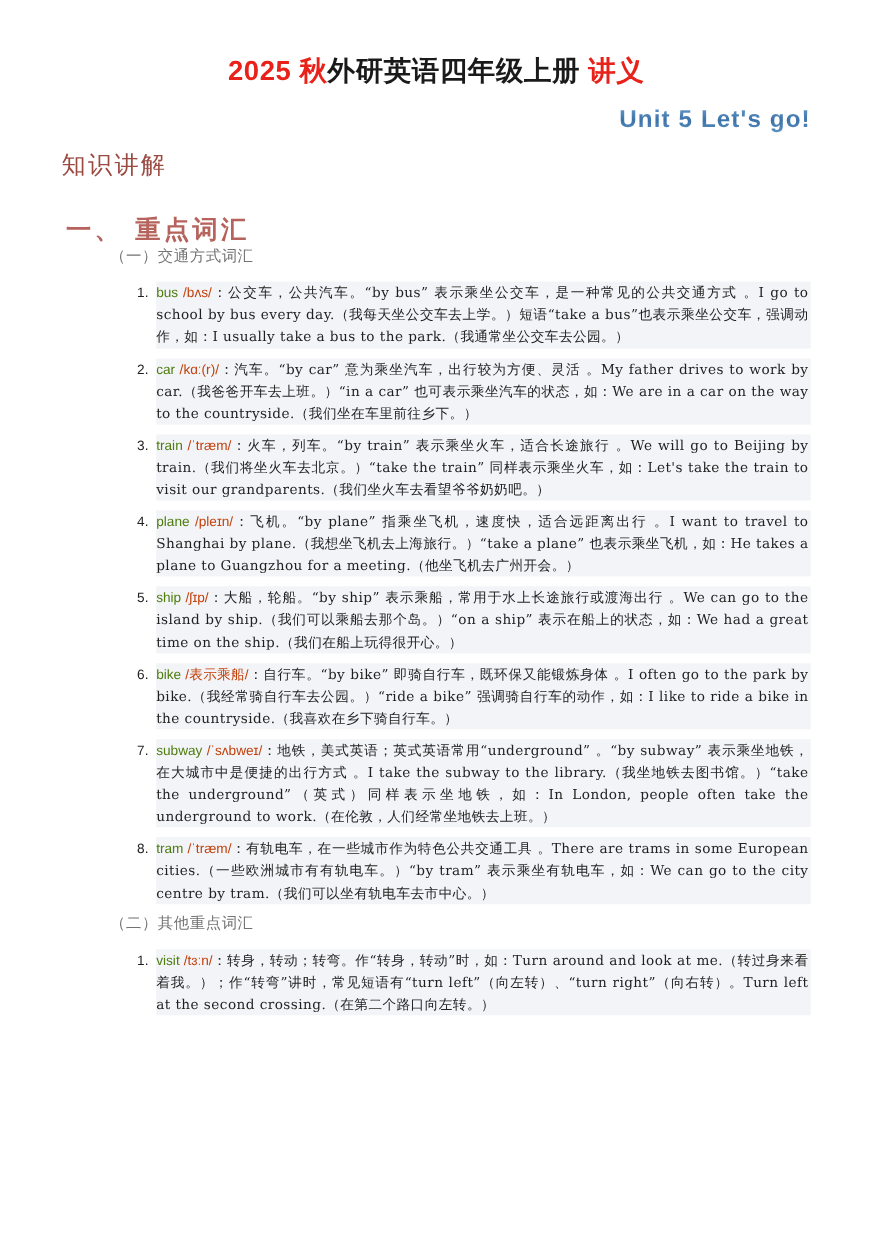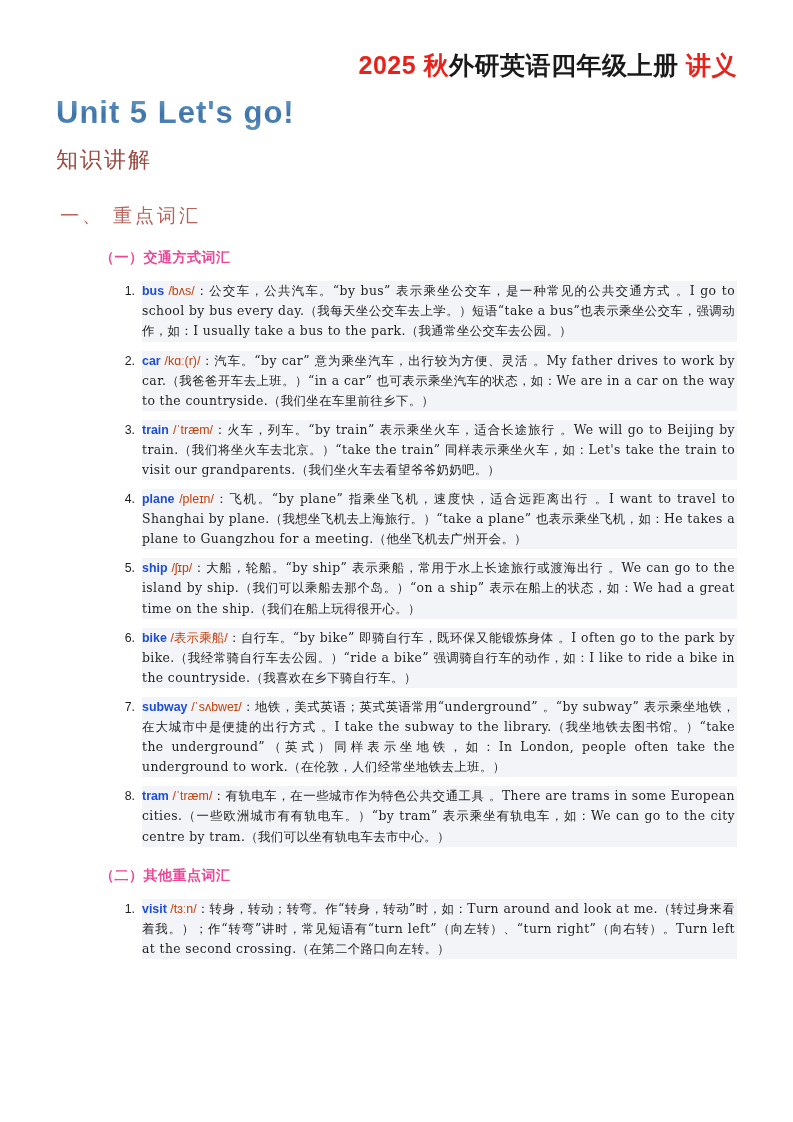--- a/index.html
+++ b/index.html
@@ -19,35 +19,35 @@
   .page {
     position: relative;
     width: 793px;
     height: 1122px;
     box-sizing: border-box;
     padding: 0 56px;
   }
 
   
   .doc-title {
-    text-align: right;
+    text-align: center;
     margin-top: 50px;
     font-size: 25px;
     font-weight: bold;
     letter-spacing: 0.5px;
     line-height: 1.25;
     white-space: nowrap;
   }
   .doc-title .red { color: #e8221a; }
   .doc-title .black { color: #1a1a1a; }
 
   .unit-title {
-    text-align: left;
+    text-align: right;
     margin-top: 14px;
-    font-size: 31px;
+    font-size: 22px;
     font-weight: bold;
     color: #3f7cb4;
     letter-spacing: 1px;
     background: linear-gradient(180deg, #6ba3d0 0%, #3d72a8 55%, #5c93c2 100%);
     -webkit-background-clip: text;
     background-clip: text;
     -webkit-text-fill-color: transparent;
   }
 
   .section-title {
@@ -56,31 +56,31 @@
     font-size: 22px;
     color: #9b4a42;
     font-family: "DejaVu Serif", "Liberation Serif", serif;
     letter-spacing: 2px;
   }
 
   
   .h1-cn {
     margin-top: 28px;
     margin-left: 4px;
-    font-size: 19px;
+    font-size: 23px;
     color: #b5635c;
     font-family: "DejaVu Serif", "Liberation Serif", serif;
     letter-spacing: 3px;
+    font-weight: bold;
   }
   .h2-cn {
-    margin-top: 20px;
     margin-left: 44px;
     font-size: 14px;
-    font-weight: bold;
-    color: #ec4899;
+    font-weight: normal;
+    color: #737373;
     letter-spacing: 0.5px;
   }
 
   
   ol.vocab-list {
     margin: 14px 0 0 0;
     padding-left: 86px;
     list-style: none;
     counter-reset: vocab;
   }
@@ -101,22 +101,22 @@
     position: absolute;
     left: -27px;
     top: 0;
     width: 20px;
     text-align: right;
     font-size: 12.4px;
     color: #1f1f1f;
     background: transparent;
   }
   .word {
-    font-weight: bold;
-    color: #1d4ed8;
+    font-weight: normal;
+    color: #4d7c0f;
   }
   .phon {
     color: #c2410c;
   }
   .cn {
     font-family: "DejaVu Serif", "Liberation Serif", serif;
     letter-spacing: 0.4px;
   }
 </style>
 </head>

